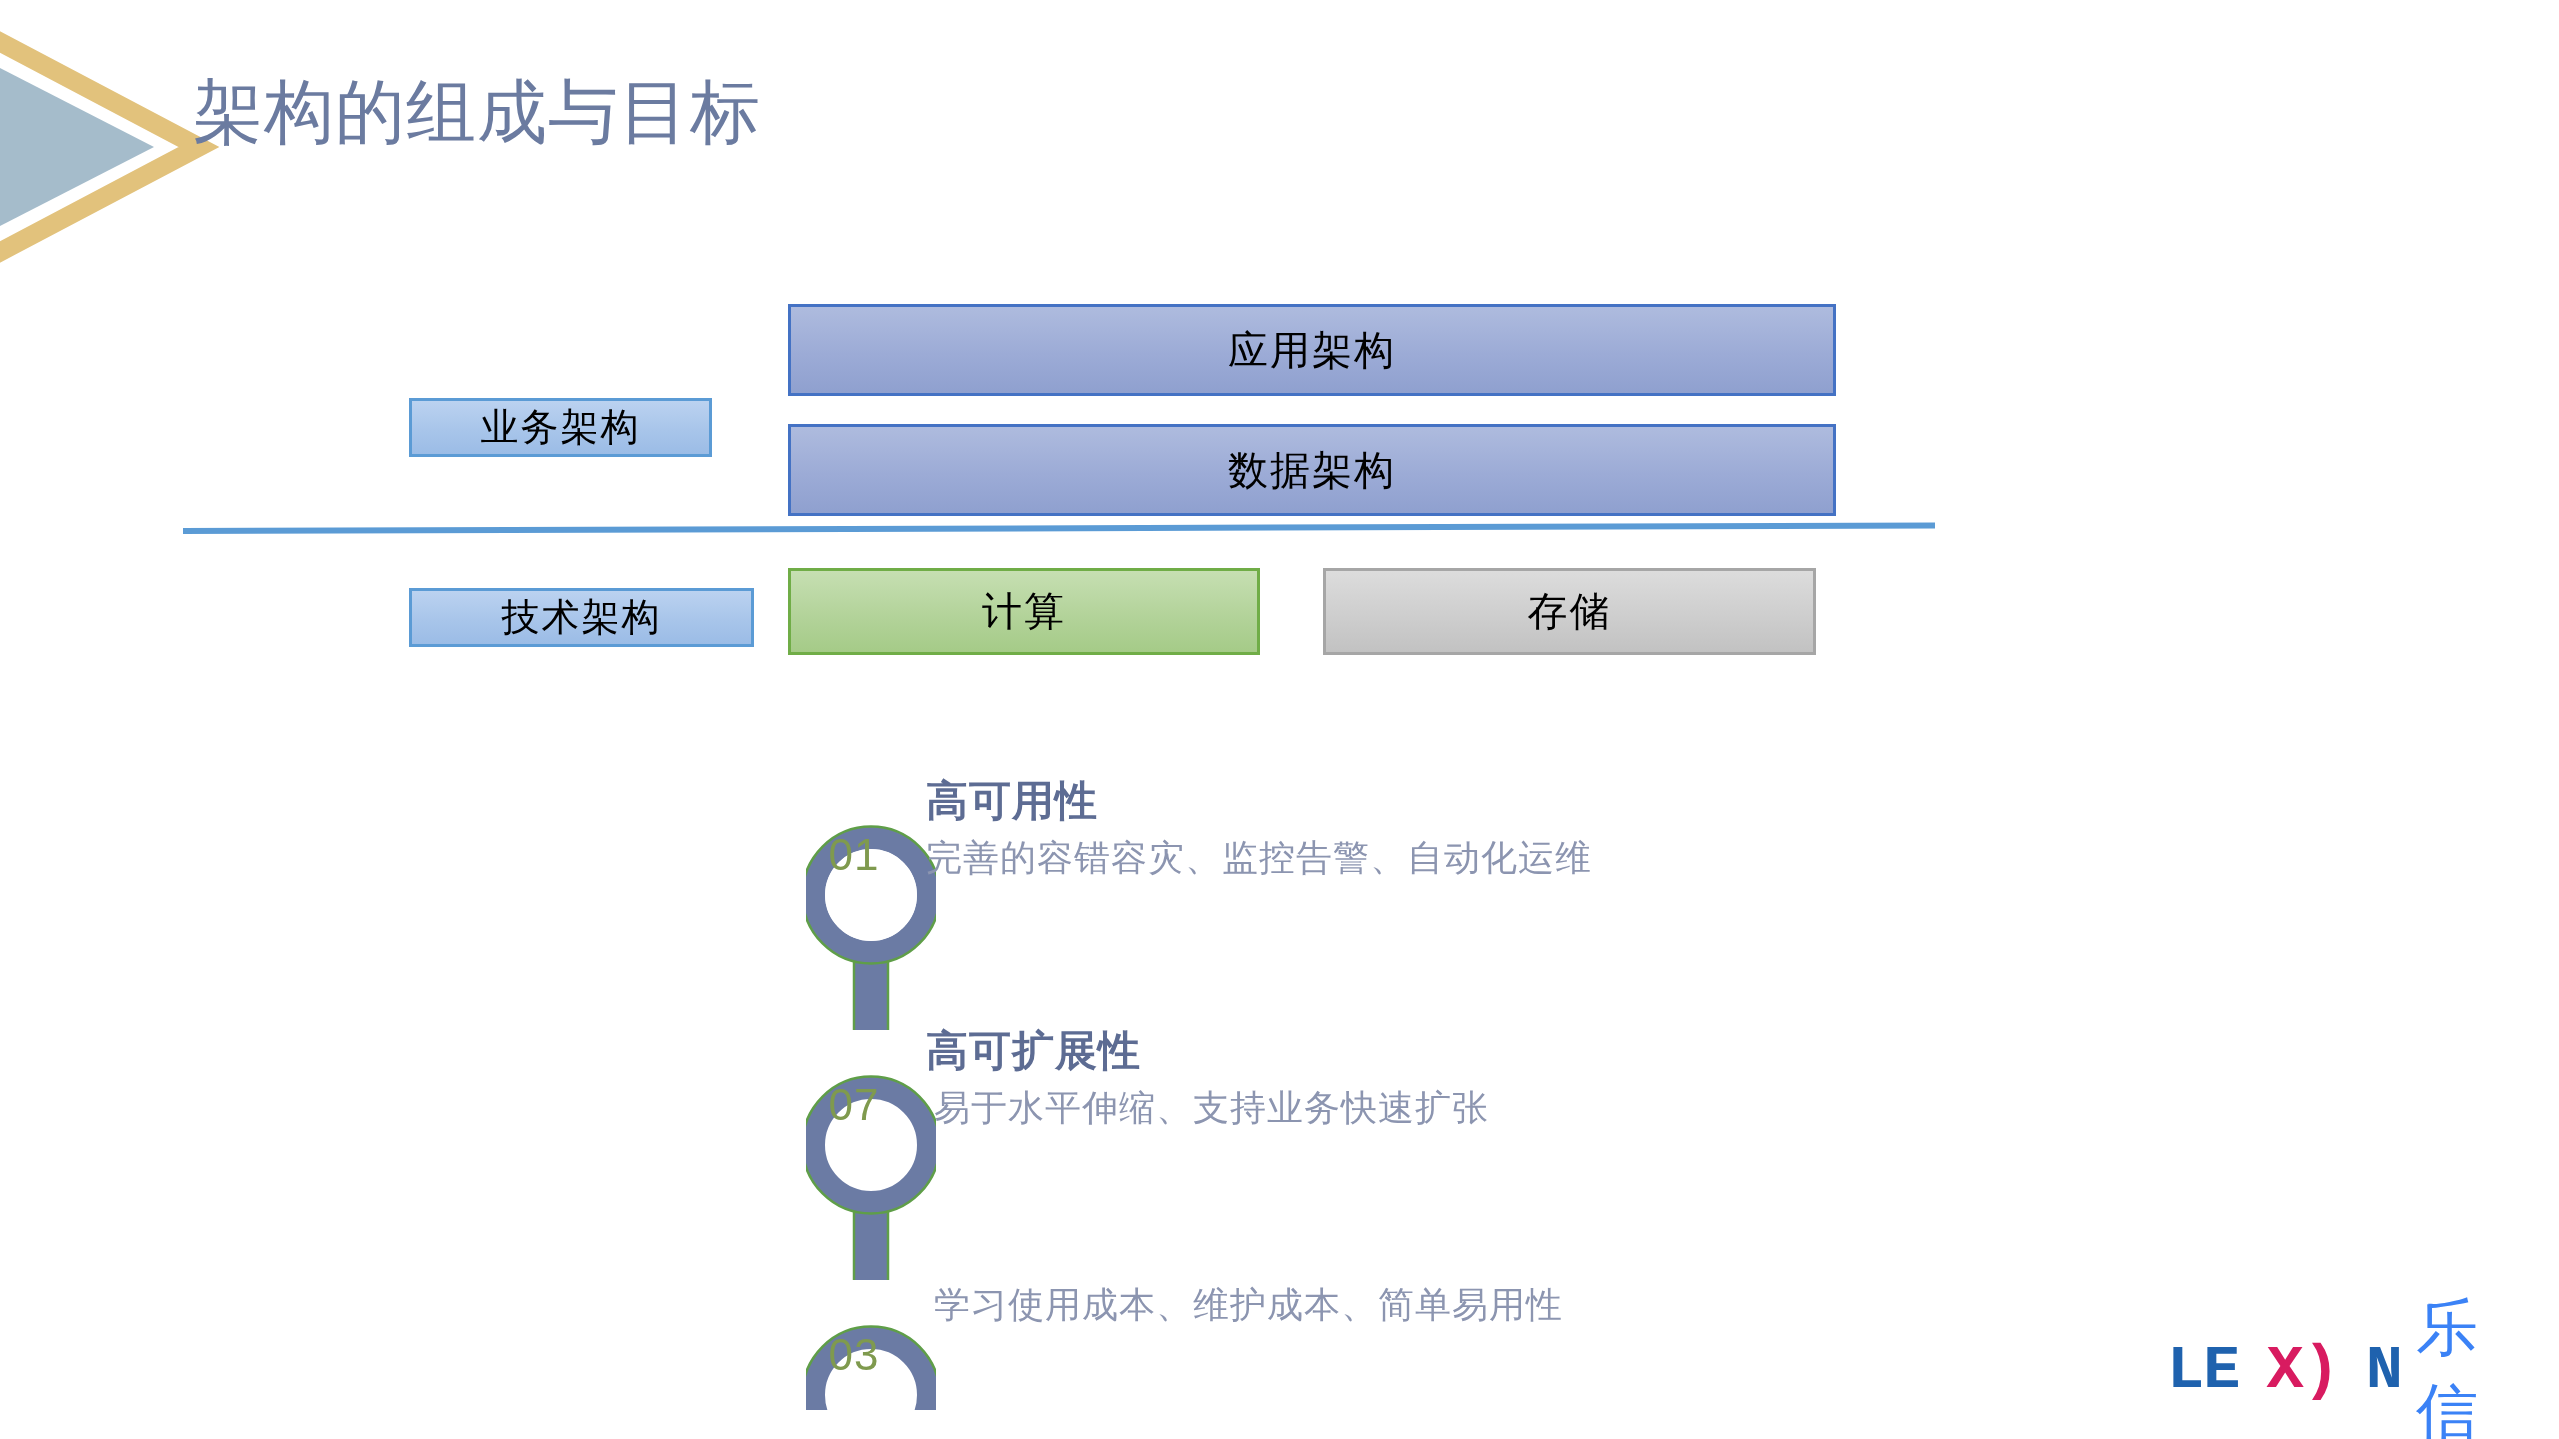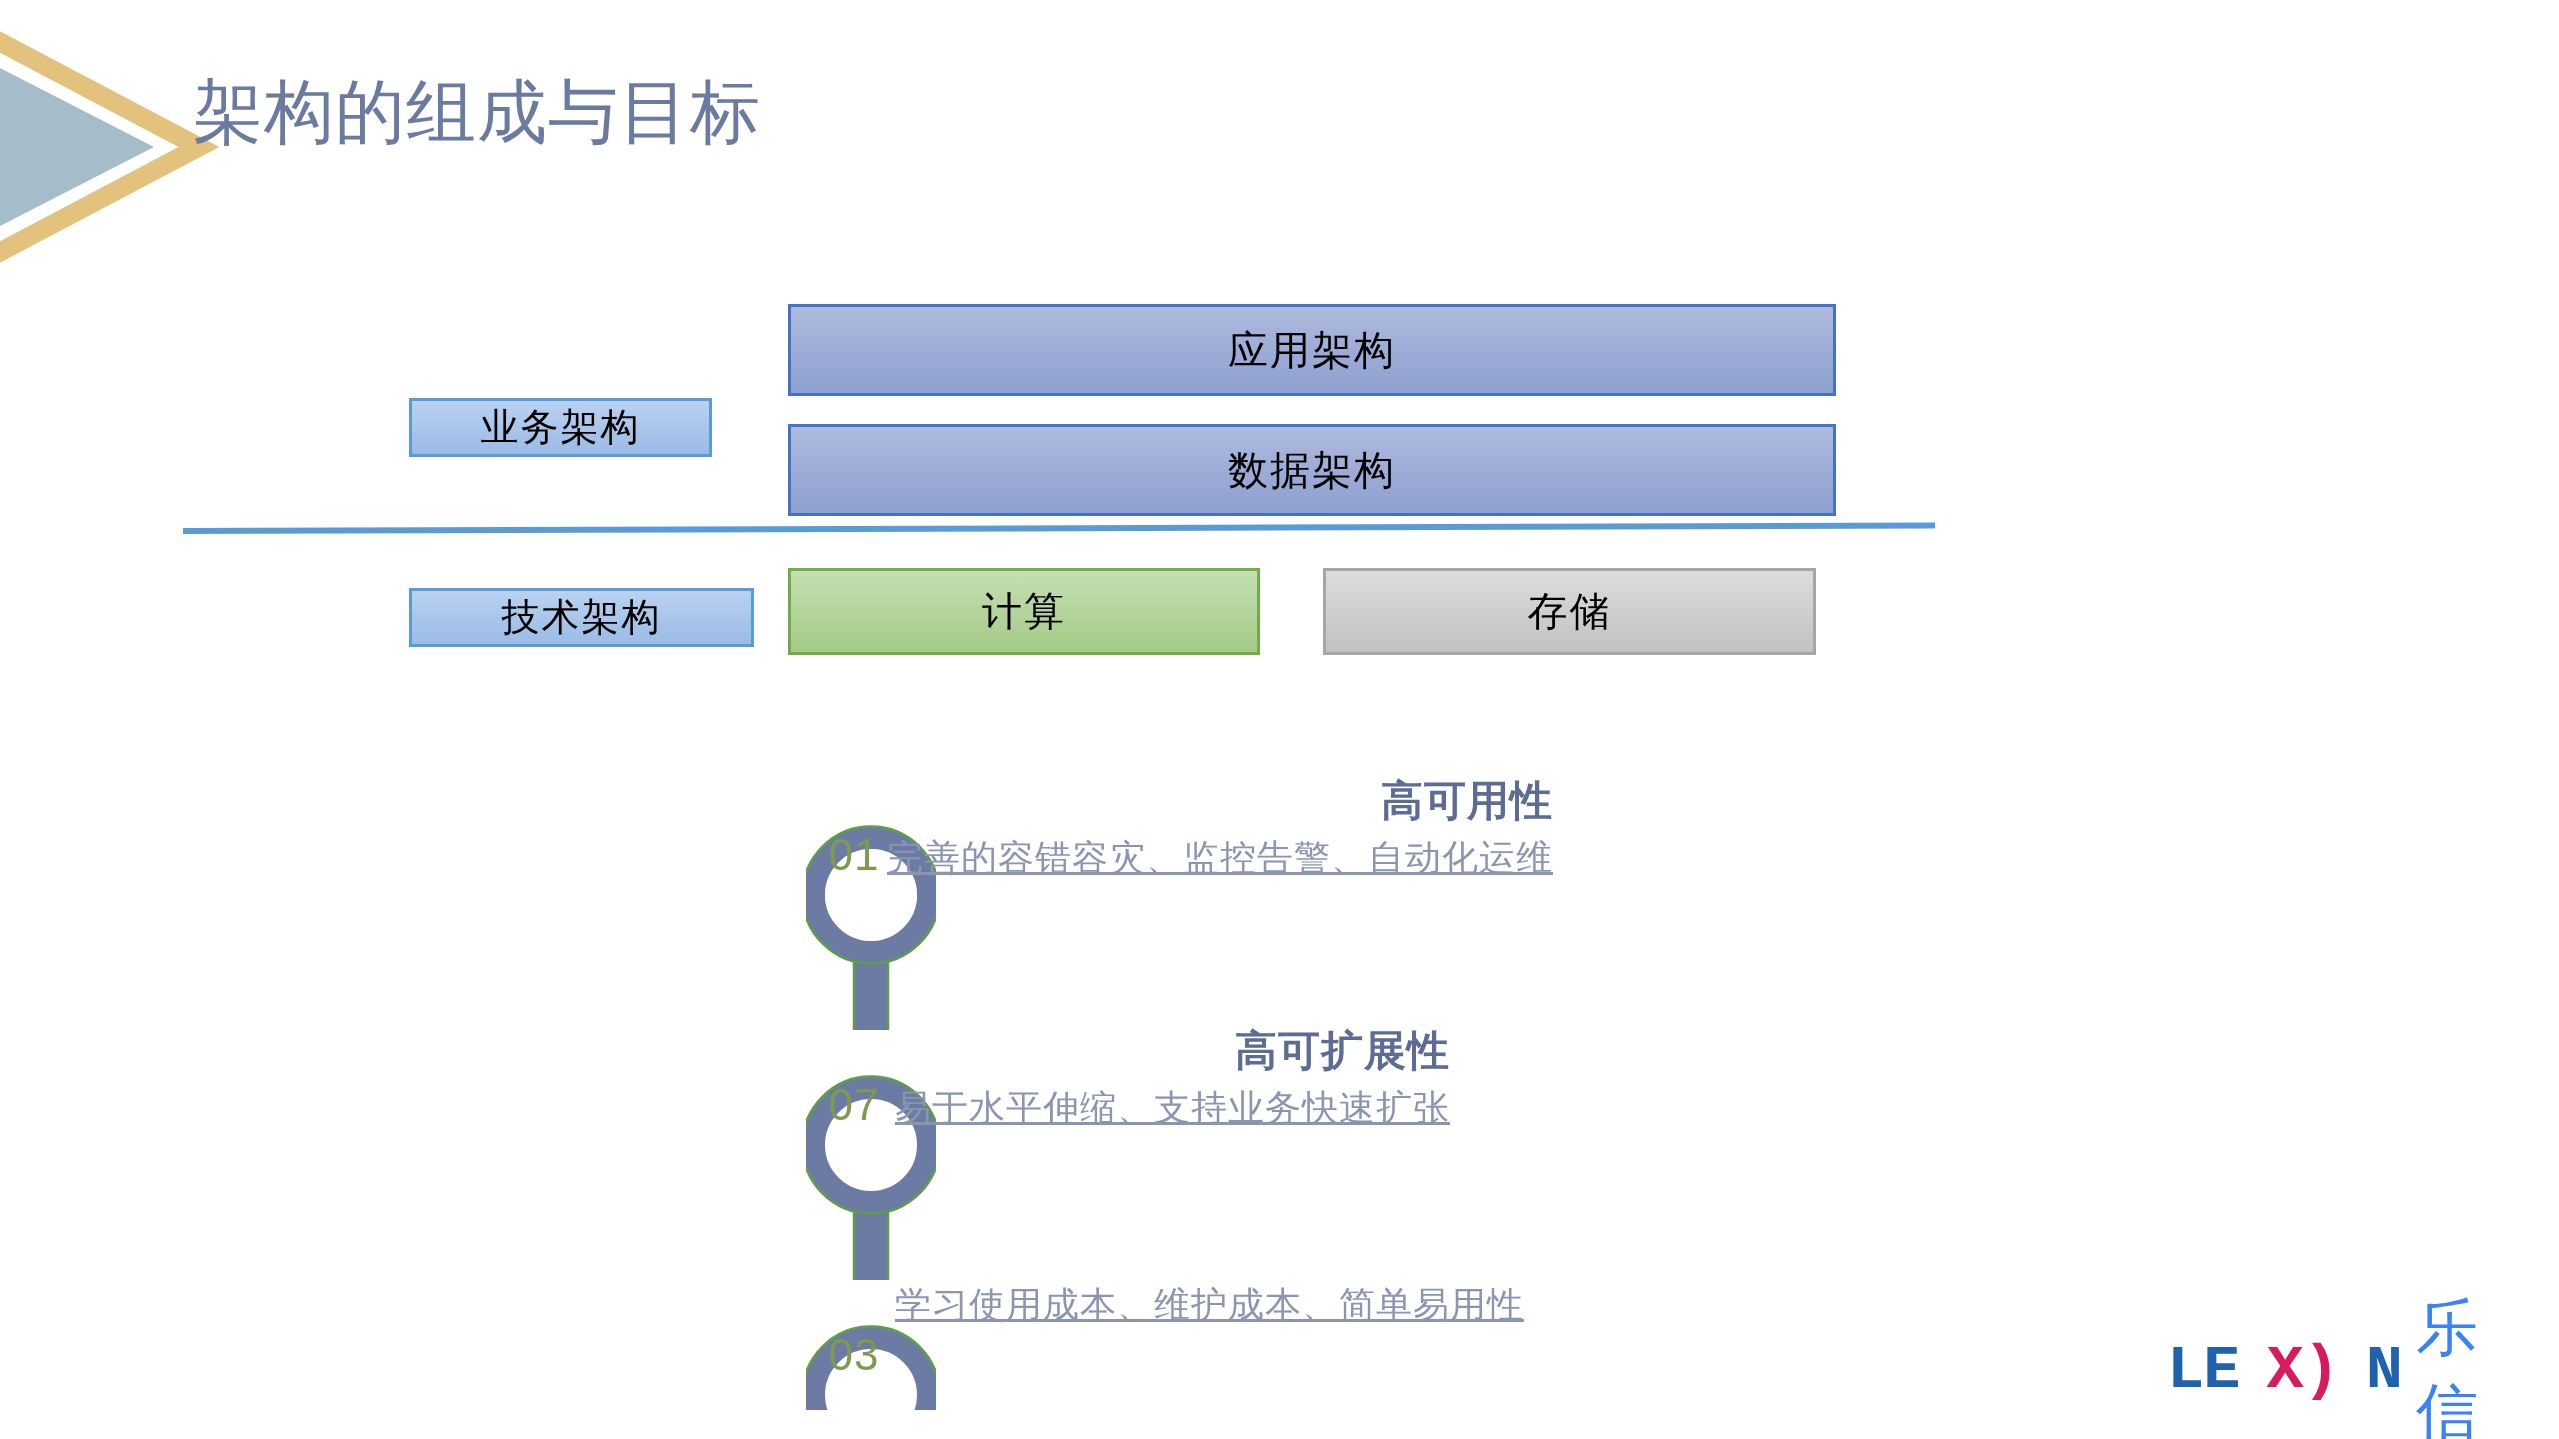--- a/index.html
+++ b/index.html
@@ -106,39 +106,38 @@
 
   .feature-row {
     position: absolute;
     display: flex;
     align-items: flex-start;
   }
   #feature-0 { left: 810px; top: 785px; }
   #feature-1 { left: 810px; top: 1035px; }
   #feature-2 { left: 810px; top: 1285px; }
 
-  .feature-text { margin-left: 77px; margin-top: -10px; text-align: right; }
+  .feature-text { margin-left: 116px; margin-top: -10px; }
 
   .feature-title {
     font-size: 42px;
     font-weight: bold;
     color: #5D6C93;
     letter-spacing: 1px;
     line-height: 1.25;
     white-space: nowrap;
   }
   .feature-desc {
     font-size: 36px;
     color: #8C95B0;
     font-family: "Liberation Serif", "DejaVu Serif", serif;
     letter-spacing: 1px;
     line-height: 1.35;
     margin-top: 6px;
     white-space: nowrap;
-    text-decoration: underline;
   }
   #feature-1 .feature-desc,
   #feature-2 .feature-desc { padding-left: 8px; }
 
   
   #timeline {
     position: absolute;
     left: 806px;
     top: 770px;
     width: 130px;

